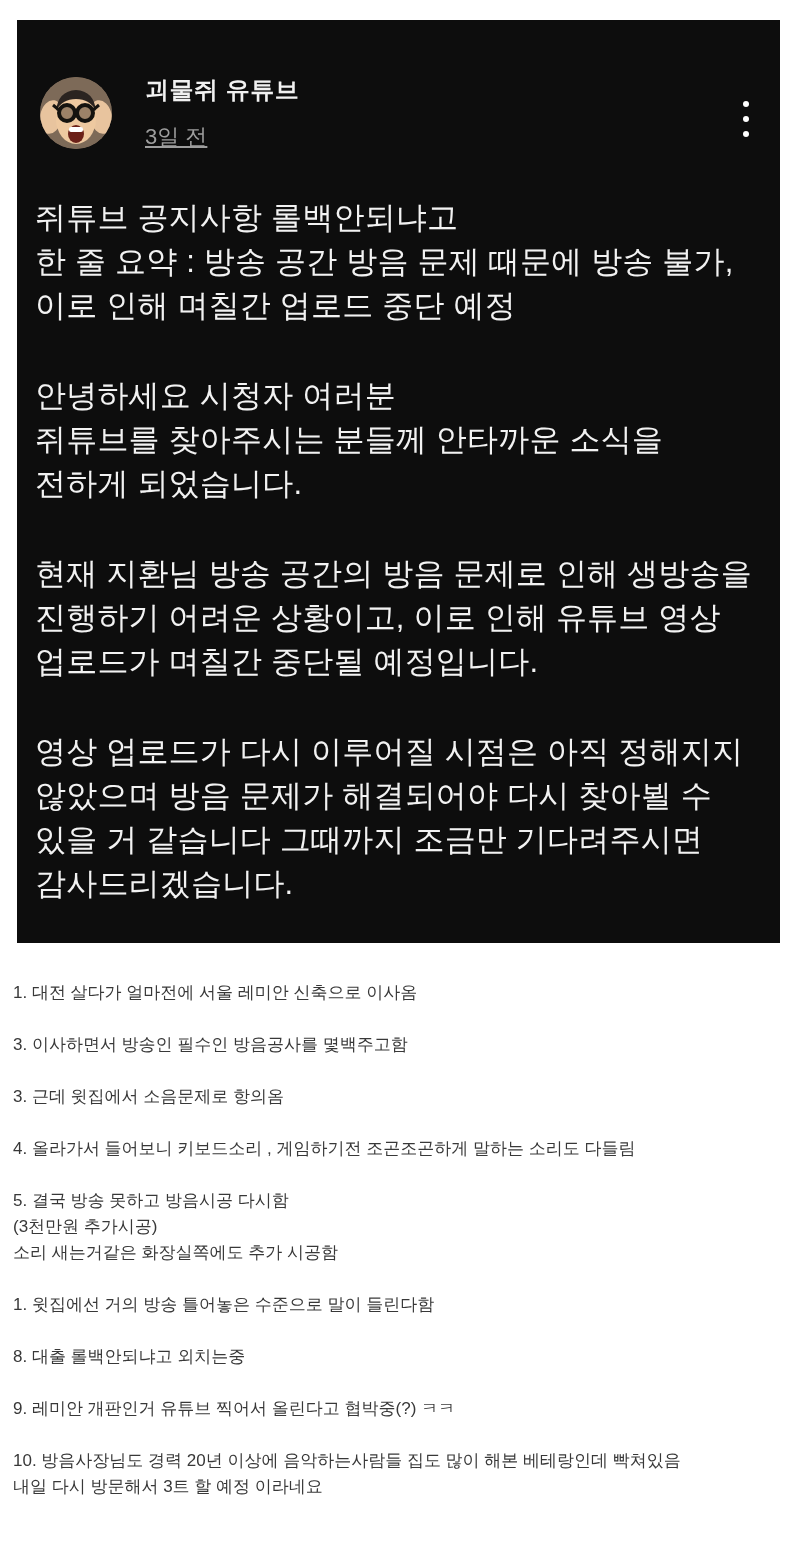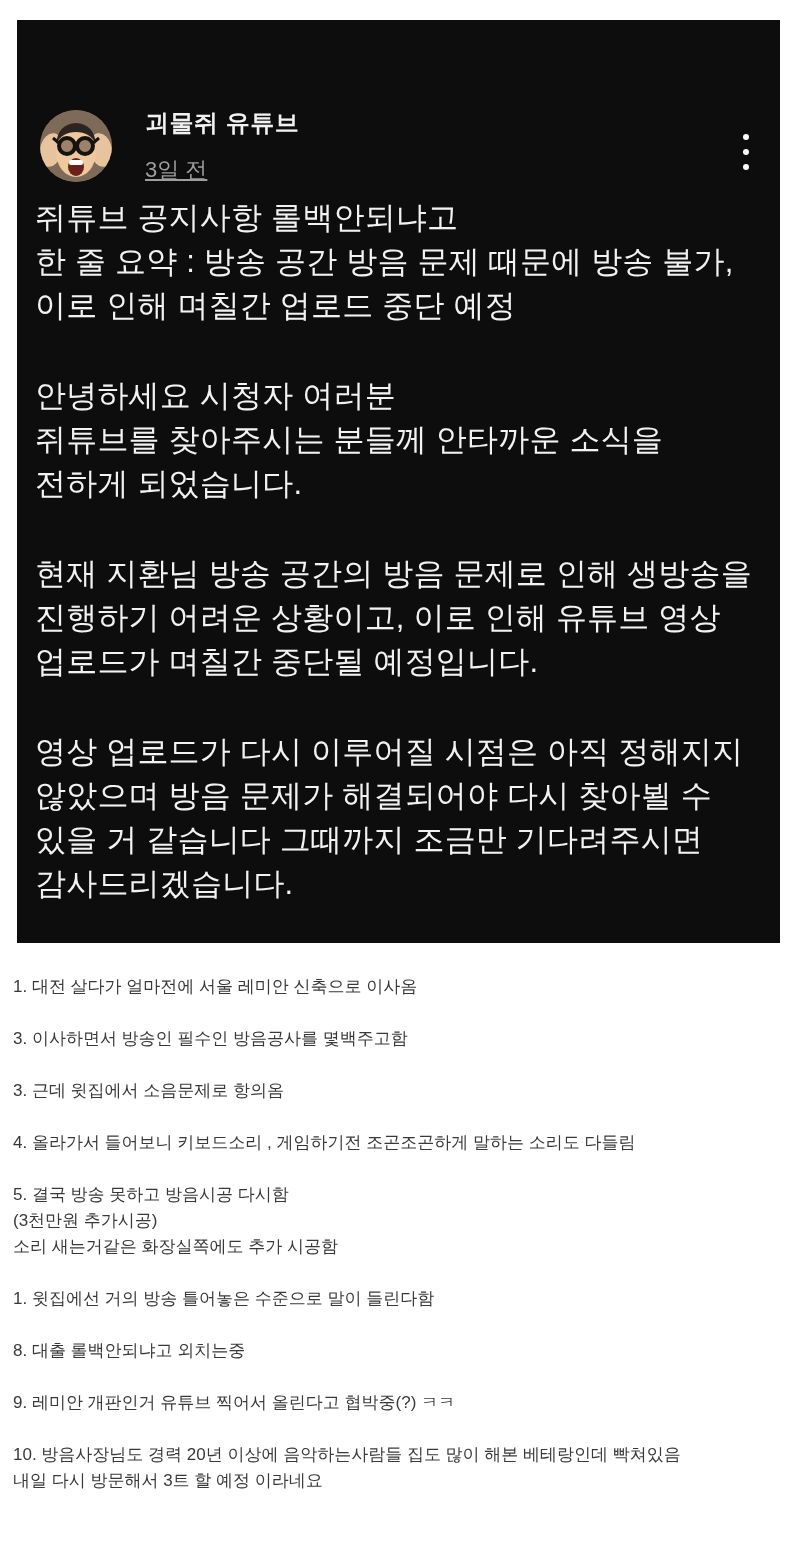--- a/index.html
+++ b/index.html
@@ -17,21 +17,21 @@
 
   
   .post-card {
     position: absolute;
     left: 17px; top: 20px;
     width: 763px; height: 923px;
     background: #0d0d0d;
   }
   .post-header {
     position: absolute;
-    left: 0; top: 0; width: 100%; height: 160px; margin-top: 33px;
+    left: 0; top: 0; width: 100%; height: 160px;
   }
   .avatar {
     position: absolute;
     left: 23px; top: 57px;
     width: 72px; height: 72px;
     border-radius: 50%;
     overflow: hidden;
     background: #7d6a58;
     cursor: pointer;
   }
@@ -87,21 +87,21 @@
     letter-spacing: 0.2px;
   }
 
   
   .summary-list {
     position: absolute;
     left: 13px; top: 972px;
     width: 780px;
   }
   .summary-item {
-    margin: 2px 0 26px 0;
+    margin: 8px 0 26px 0;
     font-size: 17px;
     line-height: 26px;
     color: #383838;
     white-space: pre-line;
   }
 </style>
 </head>
 <body>
 
 <div class="screen">

